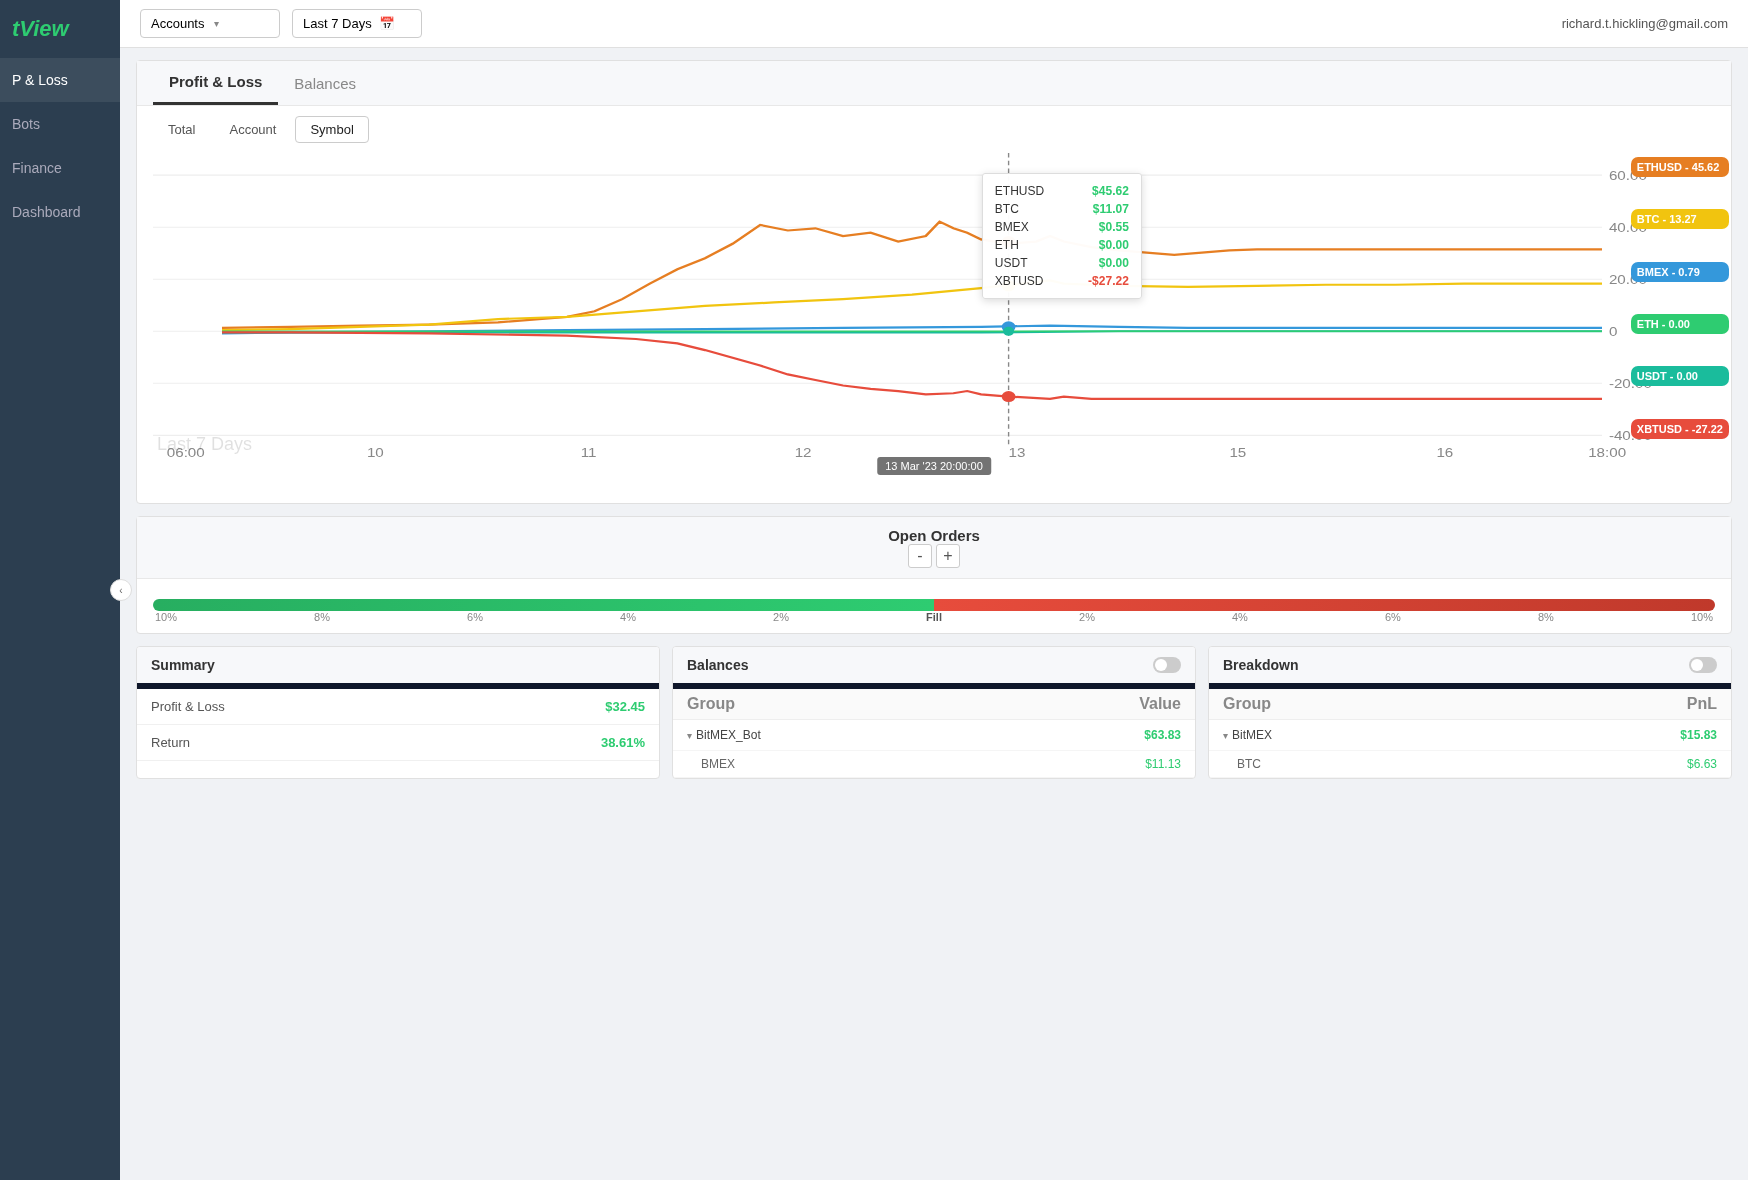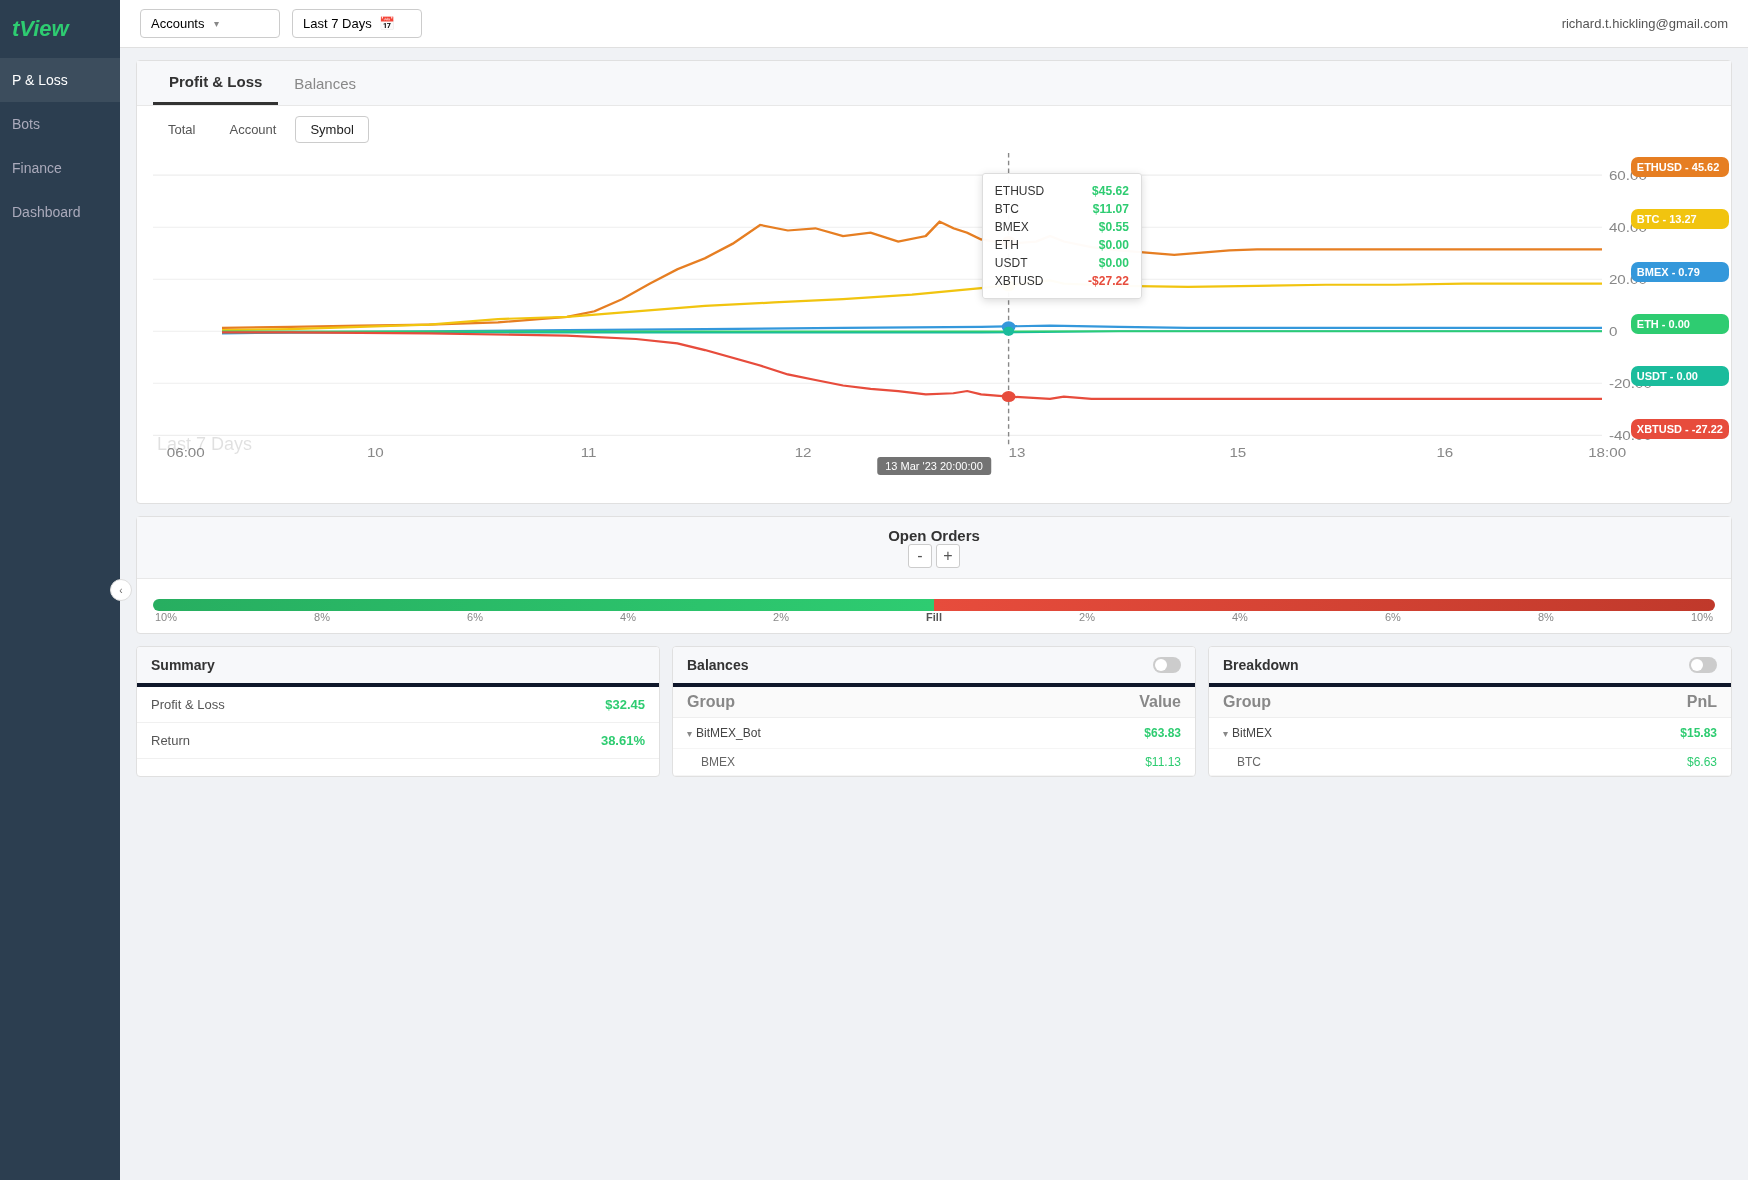--- a/index.html
+++ b/index.html
@@ -281,21 +281,21 @@
       background: #fff;
       border: 1px solid #e0e0e0;
       border-radius: 4px;
       overflow: hidden;
     }
     .bottom-panel-header {
       display: flex;
       align-items: center;
       justify-content: space-between;
       padding: 10px 14px;
-      border-bottom: 4px solid #0f172a;
+      border-bottom: 6px solid #0f172a;
       background: #f7f8fa;
     }
     .bottom-panel-title { font-size: 14px; font-weight: 600; color: #333; }
     .bottom-panel-body { padding: 0; }
     .summary-row {
       display: flex;
       justify-content: space-between;
       padding: 10px 14px;
       border-bottom: 1px solid #f0f0f0;
       font-size: 13px;

